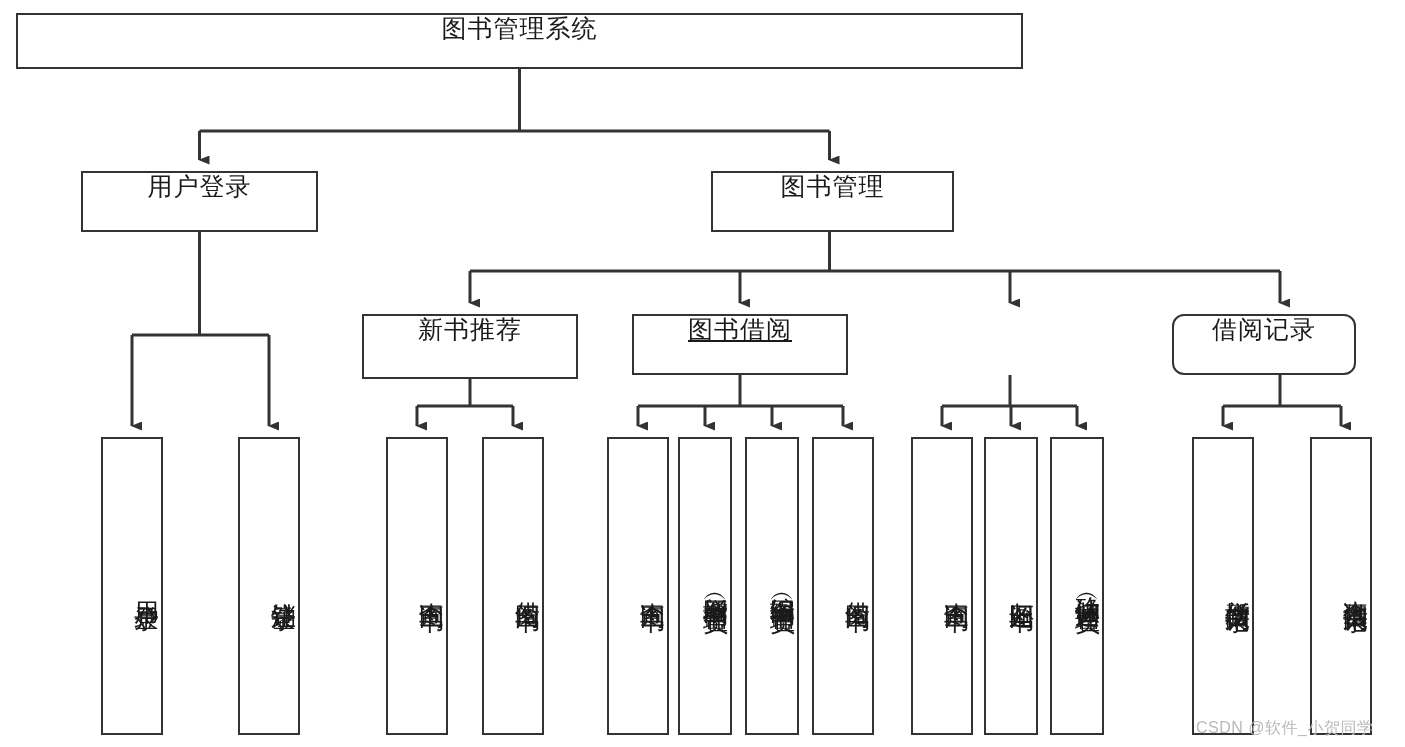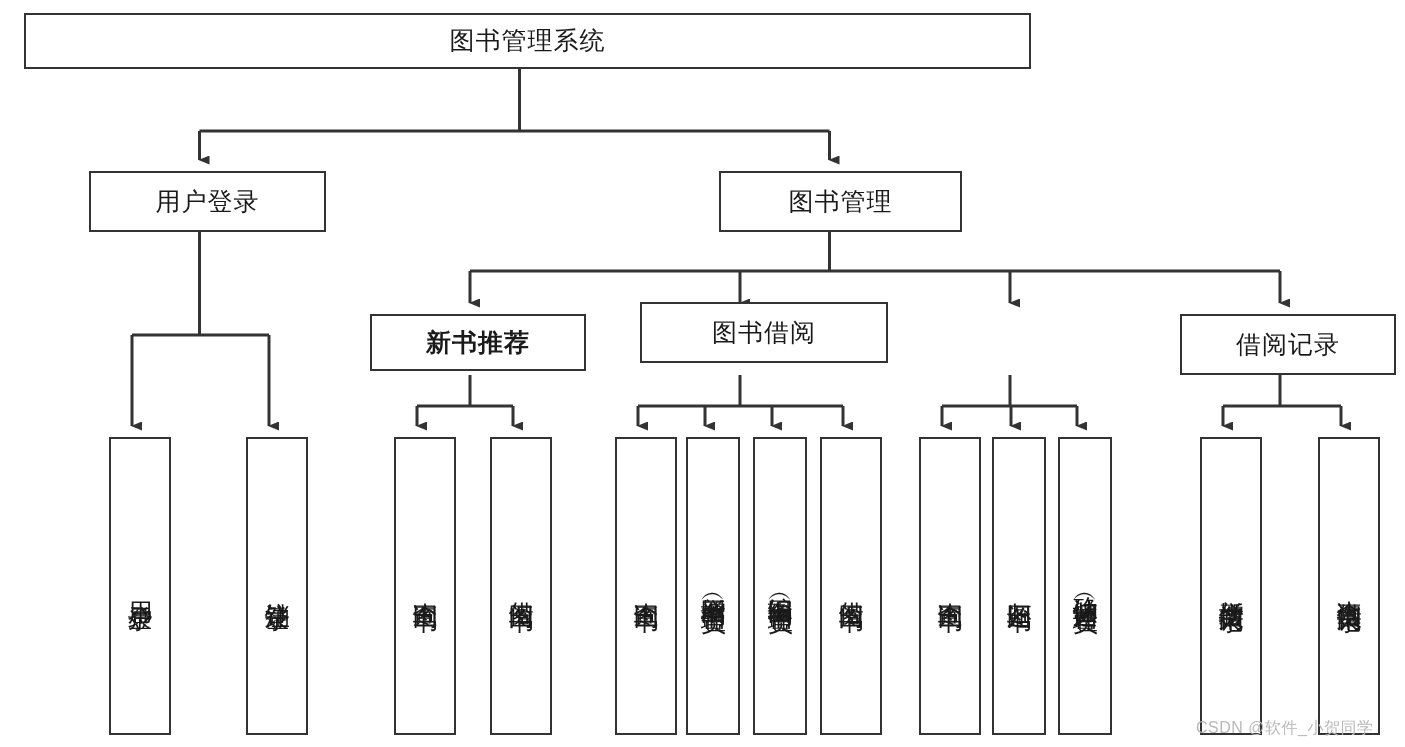--- a/index.html
+++ b/index.html
@@ -24,24 +24,22 @@
     width: 1405px;
     height: 747px;
     pointer-events: none;
   }
   .node {
     position: absolute;
     box-sizing: border-box;
     background: #ffffff;
     border: 2.5px solid #333333;
     display: flex;
-    align-items: center;
     justify-content: center;
     color: #1a1a1a;
-    margin-left: 8px;
   }
   .node.horizontal {
     font-size: 25px;
     line-height: 1.1;
     letter-spacing: 1px;
   }
   .node.vertical {
     writing-mode: vertical-rl;
     text-orientation: upright;
     font-size: 25px;
@@ -122,27 +120,27 @@
     <span>图书管理系统</span>
   </div>
 
   <div class="node horizontal" style="left:81px; top:171px; width:237px; height:61px;">
     <span>用户登录</span>
   </div>
   <div class="node horizontal" style="left:711px; top:171px; width:243px; height:61px;">
     <span>图书管理</span>
   </div>
 
-  <div class="node horizontal" style="left:362px; top:314px; width:216px; height:57px;font-weight:bold;">
+  <div class="node horizontal" style="left:362px; top:314px; width:216px; height:65px;">
     <span>新书推荐</span>
   </div>
-  <div class="node horizontal" style="left:632px; top:302px; width:248px; height:61px;">
+  <div class="node horizontal" style="left:632px; top:314px; width:216px; height:61px;text-decoration:underline;">
     <span>图书借阅</span>
   </div>
-  <div class="node horizontal" style="left:1172px; top:314px; width:216px; height:61px;">
+  <div class="node horizontal" style="left:1172px; top:314px; width:184px; height:61px;border-radius:12px;">
     <span>借阅记录</span>
   </div>
 
   <div class="node vertical" style="left:101px; top:437px; width:62px; height:298px;">
     <span class="vlabel">用户登录</span>
   </div>
   <div class="node vertical" style="left:238px; top:437px; width:62px; height:298px;">
     <span class="vlabel">注销登录</span>
   </div>
 

